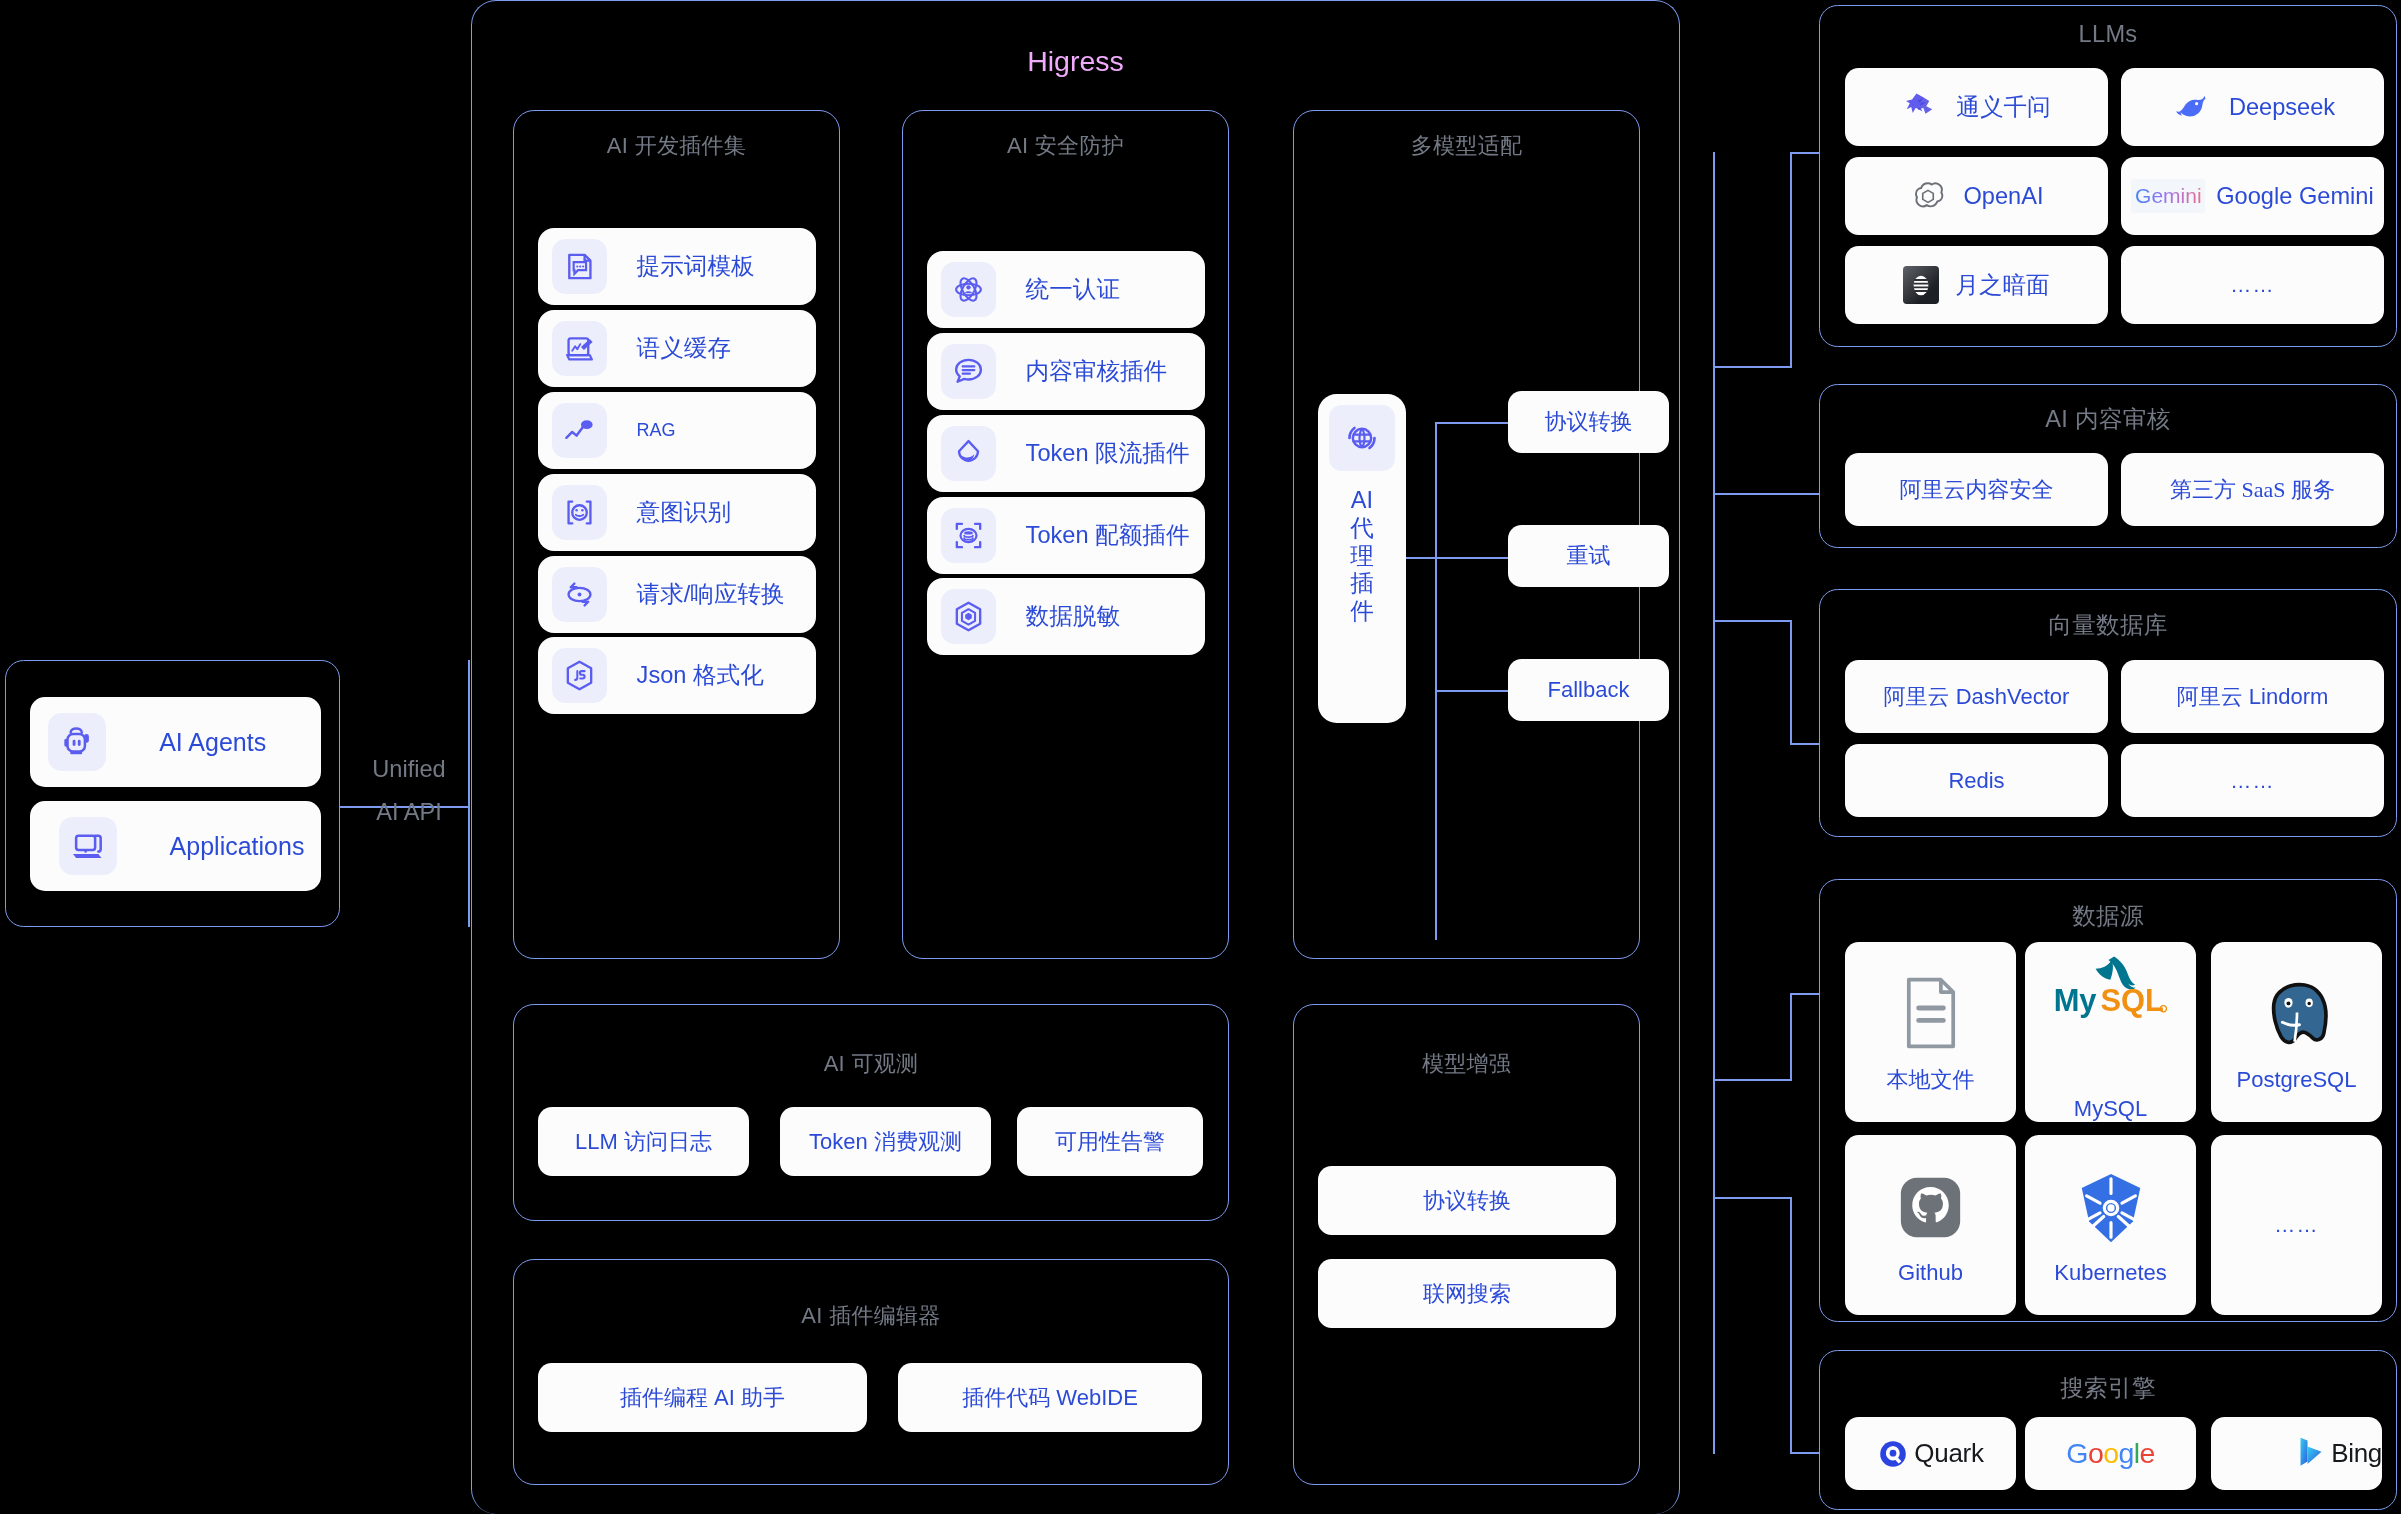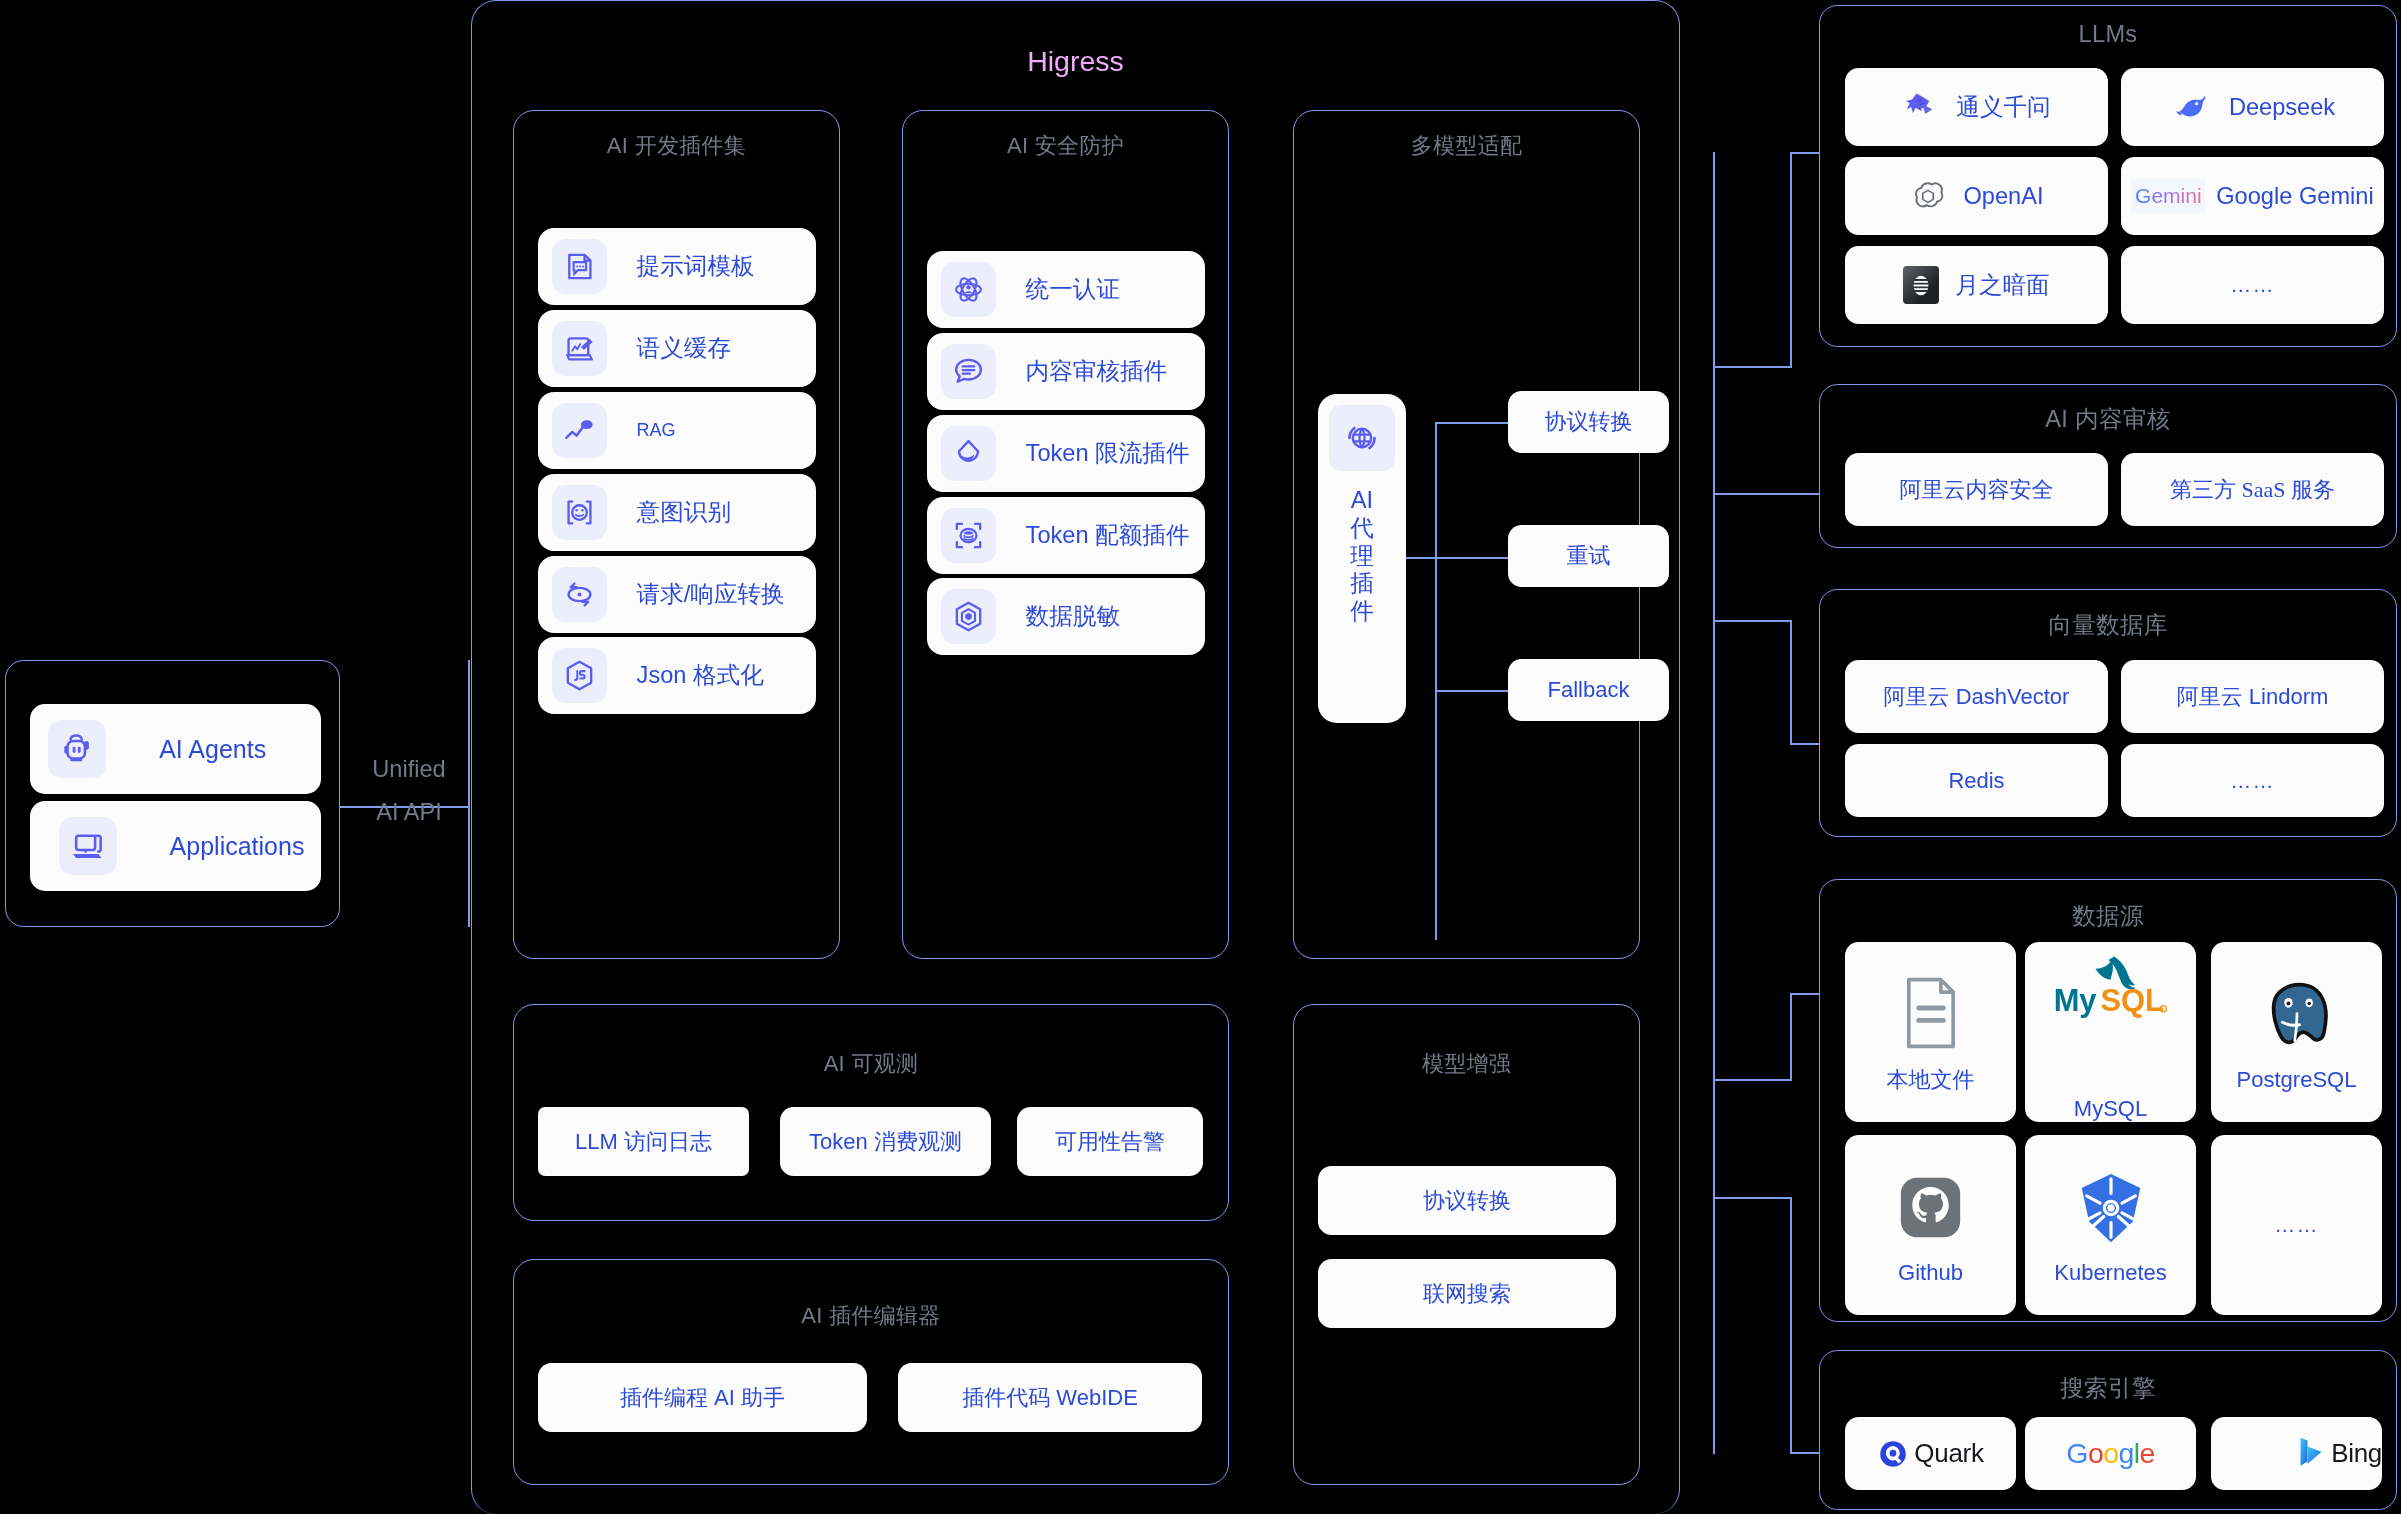--- a/index.html
+++ b/index.html
@@ -56,21 +56,21 @@
   .ln{position:absolute;background:#7d9bef;}
   .lnh{height:1.9px;}
   .lnv{width:1.9px;}
 
   .dots{letter-spacing:1.2px;}
 </style>
 </head>
 <body>
 
 <div class="panel" style="left:5px;top:660px;width:335px;height:267px;border-radius:18.6px;">
-  <div class="chip" style="left:23.6px;top:43px;width:291px;height:90px;border-radius:15px;padding-left:18.6px;">
+  <div class="chip" style="left:23.6px;top:36px;width:291px;height:90px;border-radius:15px;padding-left:18.6px;">
     <span class="itile" style="width:58px;height:58px;">
       <svg width="38" height="38" viewBox="0 0 48 48" fill="none">
         <path d="M16 12c0-3 3-5 7-5s7 2 7 5" stroke="#5b5cf0" stroke-width="3.2" stroke-linecap="round"></path>
         <rect x="12" y="14" width="22" height="22" rx="7" stroke="#5b5cf0" stroke-width="3.2"></rect>
         <rect x="33" y="14" width="6" height="11" rx="3" fill="#5b5cf0"></rect>
         <rect x="8" y="20" width="4.5" height="10" rx="2.2" fill="#5b5cf0"></rect>
         <rect x="18.5" y="21" width="3.6" height="8" rx="1.8" fill="#5b5cf0"></rect>
         <rect x="25" y="21" width="3.6" height="8" rx="1.8" fill="#5b5cf0"></rect>
         <path d="M17 38h12" stroke="#5b5cf0" stroke-width="3.2" stroke-linecap="round"></path>
       </svg>
@@ -255,21 +255,21 @@
 </div>
 <div class="chip center" style="left:1508px;top:525px;width:161px;height:62px;border-radius:13.6px;font-size:22px;">
   <span class="lbl">重试</span>
 </div>
 <div class="chip center" style="left:1508px;top:659px;width:161px;height:62px;border-radius:13.6px;font-size:22px;">
   <span class="lbl">Fallback</span>
 </div>
 
 <div class="panel" style="left:513px;top:1004px;width:716px;height:217px;"></div>
 <div class="panel-title" style="left:513px;top:1049px;width:716px;font-size:22px;">AI 可观测</div>
-<div class="chip center" style="left:538px;top:1107px;width:211px;height:69px;border-radius:7px;font-size:22px;">
+<div class="chip center" style="left:538px;top:1107px;width:211px;height:69px;border-radius:14px;font-size:22px;">
   <span class="lbl">LLM 访问日志</span>
 </div>
 <div class="chip center" style="left:780px;top:1107px;width:211px;height:69px;border-radius:13.6px;font-size:22px;">
   <span class="lbl">Token 消费观测</span>
 </div>
 <div class="chip center" style="left:1017px;top:1107px;width:186px;height:69px;border-radius:13.6px;font-size:22px;">
   <span class="lbl">可用性告警</span>
 </div>
 
 <div class="panel" style="left:513px;top:1259px;width:716px;height:226px;"></div>

